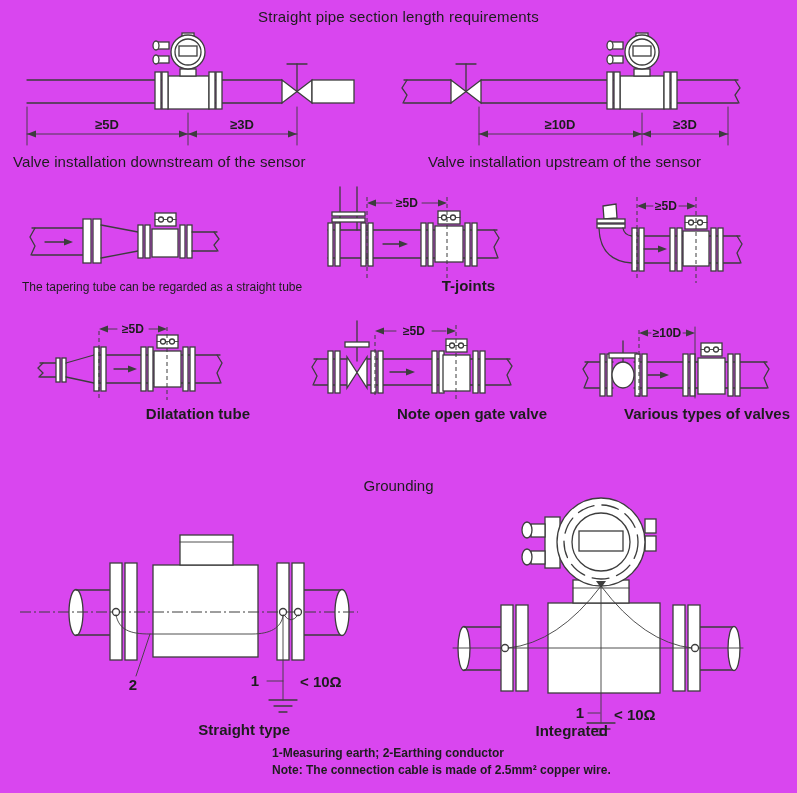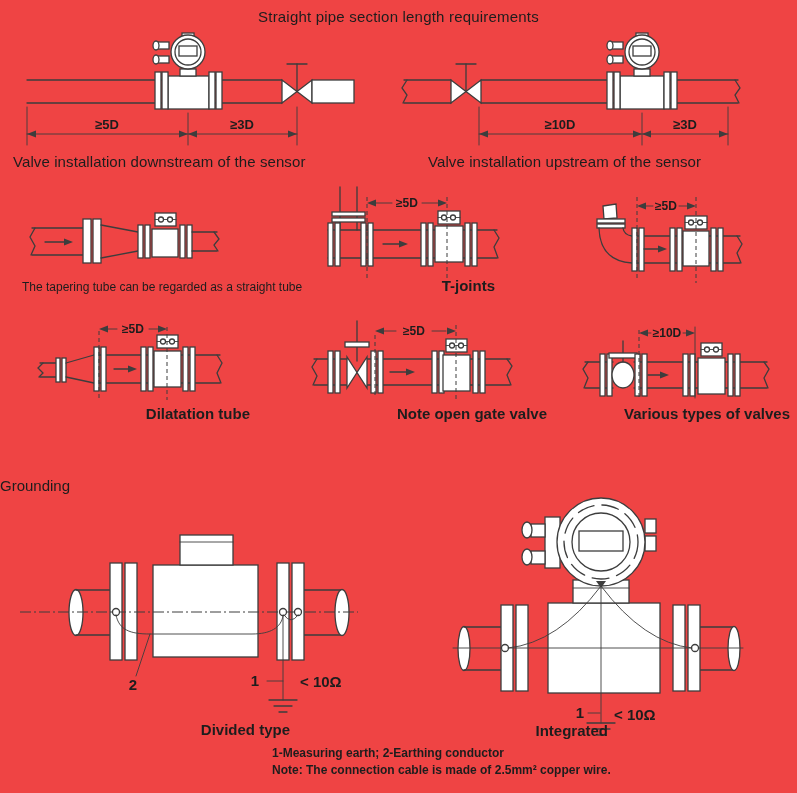--- a/index.html
+++ b/index.html
@@ -1,25 +1,25 @@
 <!DOCTYPE html>
 <html><head>
 <meta charset="utf-8">
 <style>
   *{margin:0;padding:0;box-sizing:border-box}
   html,body{background:#fff}
-  .page{position:relative;width:797px;height:793px;background:#ef4444;overflow:hidden;
+  .page{position:relative;width:797px;height:793px;background:#d946ef;overflow:hidden;
         font-family:"Liberation Sans","DejaVu Sans",sans-serif;color:#1d1d1d}
   .abs{position:absolute}
   .title{left:0;top:8px;width:100%;text-align:center;font-size:15px;font-weight:500;letter-spacing:.2px}
   .cap{font-size:15px;font-weight:400;letter-spacing:.1px;white-space:nowrap}
   .cap-bold{font-size:15px;font-weight:700;text-align:right;white-space:nowrap}
   .cap-small{font-size:12px;font-weight:400;white-space:nowrap}
   .note-line{font-size:12px;font-weight:700;white-space:nowrap}
-  .gtitle{left:0;top:477px;width:100%;font-size:15px;font-weight:500}
+  .gtitle{left:0;top:477px;width:100%;text-align:center;font-size:15px;font-weight:500}
   svg.fig{position:absolute;overflow:visible}
   .ln{fill:none;stroke:#3d3d3d;stroke-width:1.3;stroke-linecap:round}
   .thin{stroke-width:.9}
   .fw{fill:#fff;stroke:#3d3d3d;stroke-width:1.3}
   .fd{fill:#3d3d3d;stroke:none}
   .dsh{fill:none;stroke:#3d3d3d;stroke-width:1;stroke-dasharray:4 3}
   .cdash{fill:none;stroke:#3d3d3d;stroke-width:1;stroke-dasharray:11 3 2 3}
   text.dl{font-family:"Liberation Sans",sans-serif;font-size:12px;font-weight:600;fill:#1d1d1d}
   text.dl13{font-size:13px}
   text.gl{font-family:"Liberation Sans",sans-serif;font-size:15px;font-weight:600;fill:#1d1d1d}
@@ -465,19 +465,19 @@
       <line class="ln thin" x1="203" y1="101" x2="203" y2="238"></line>
       <line class="ln" x1="189" y1="238" x2="217" y2="238"></line>
       <line class="ln" x1="194" y1="244" x2="212" y2="244"></line>
       <line class="ln" x1="199" y1="250" x2="207" y2="250"></line>
       <line class="ln thin" x1="190" y1="228" x2="202" y2="228"></line>
     </g>
     <text class="gl" x="186" y="233" text-anchor="end">1</text>
     <text class="gl" x="216" y="235">&lt; 10Ω</text>
   </svg>
 
-  <div class="abs cap-bold" style="left:110px;top:721px;width:180px">Divided type</div>
+  <div class="abs cap-bold" style="left:110px;top:721px;width:180px">Straight type</div>
   <div class="abs cap-bold" style="left:448px;top:722px;width:160px">Integrated</div>
 
   <div class="abs note-line" style="left:272px;top:746px">1-Measuring earth; 2-Earthing conductor</div>
   <div class="abs note-line" style="left:272px;top:763px">Note: The connection cable is made of 2.5mm² copper wire.</div>
 
 </div>
 
 </body></html>

